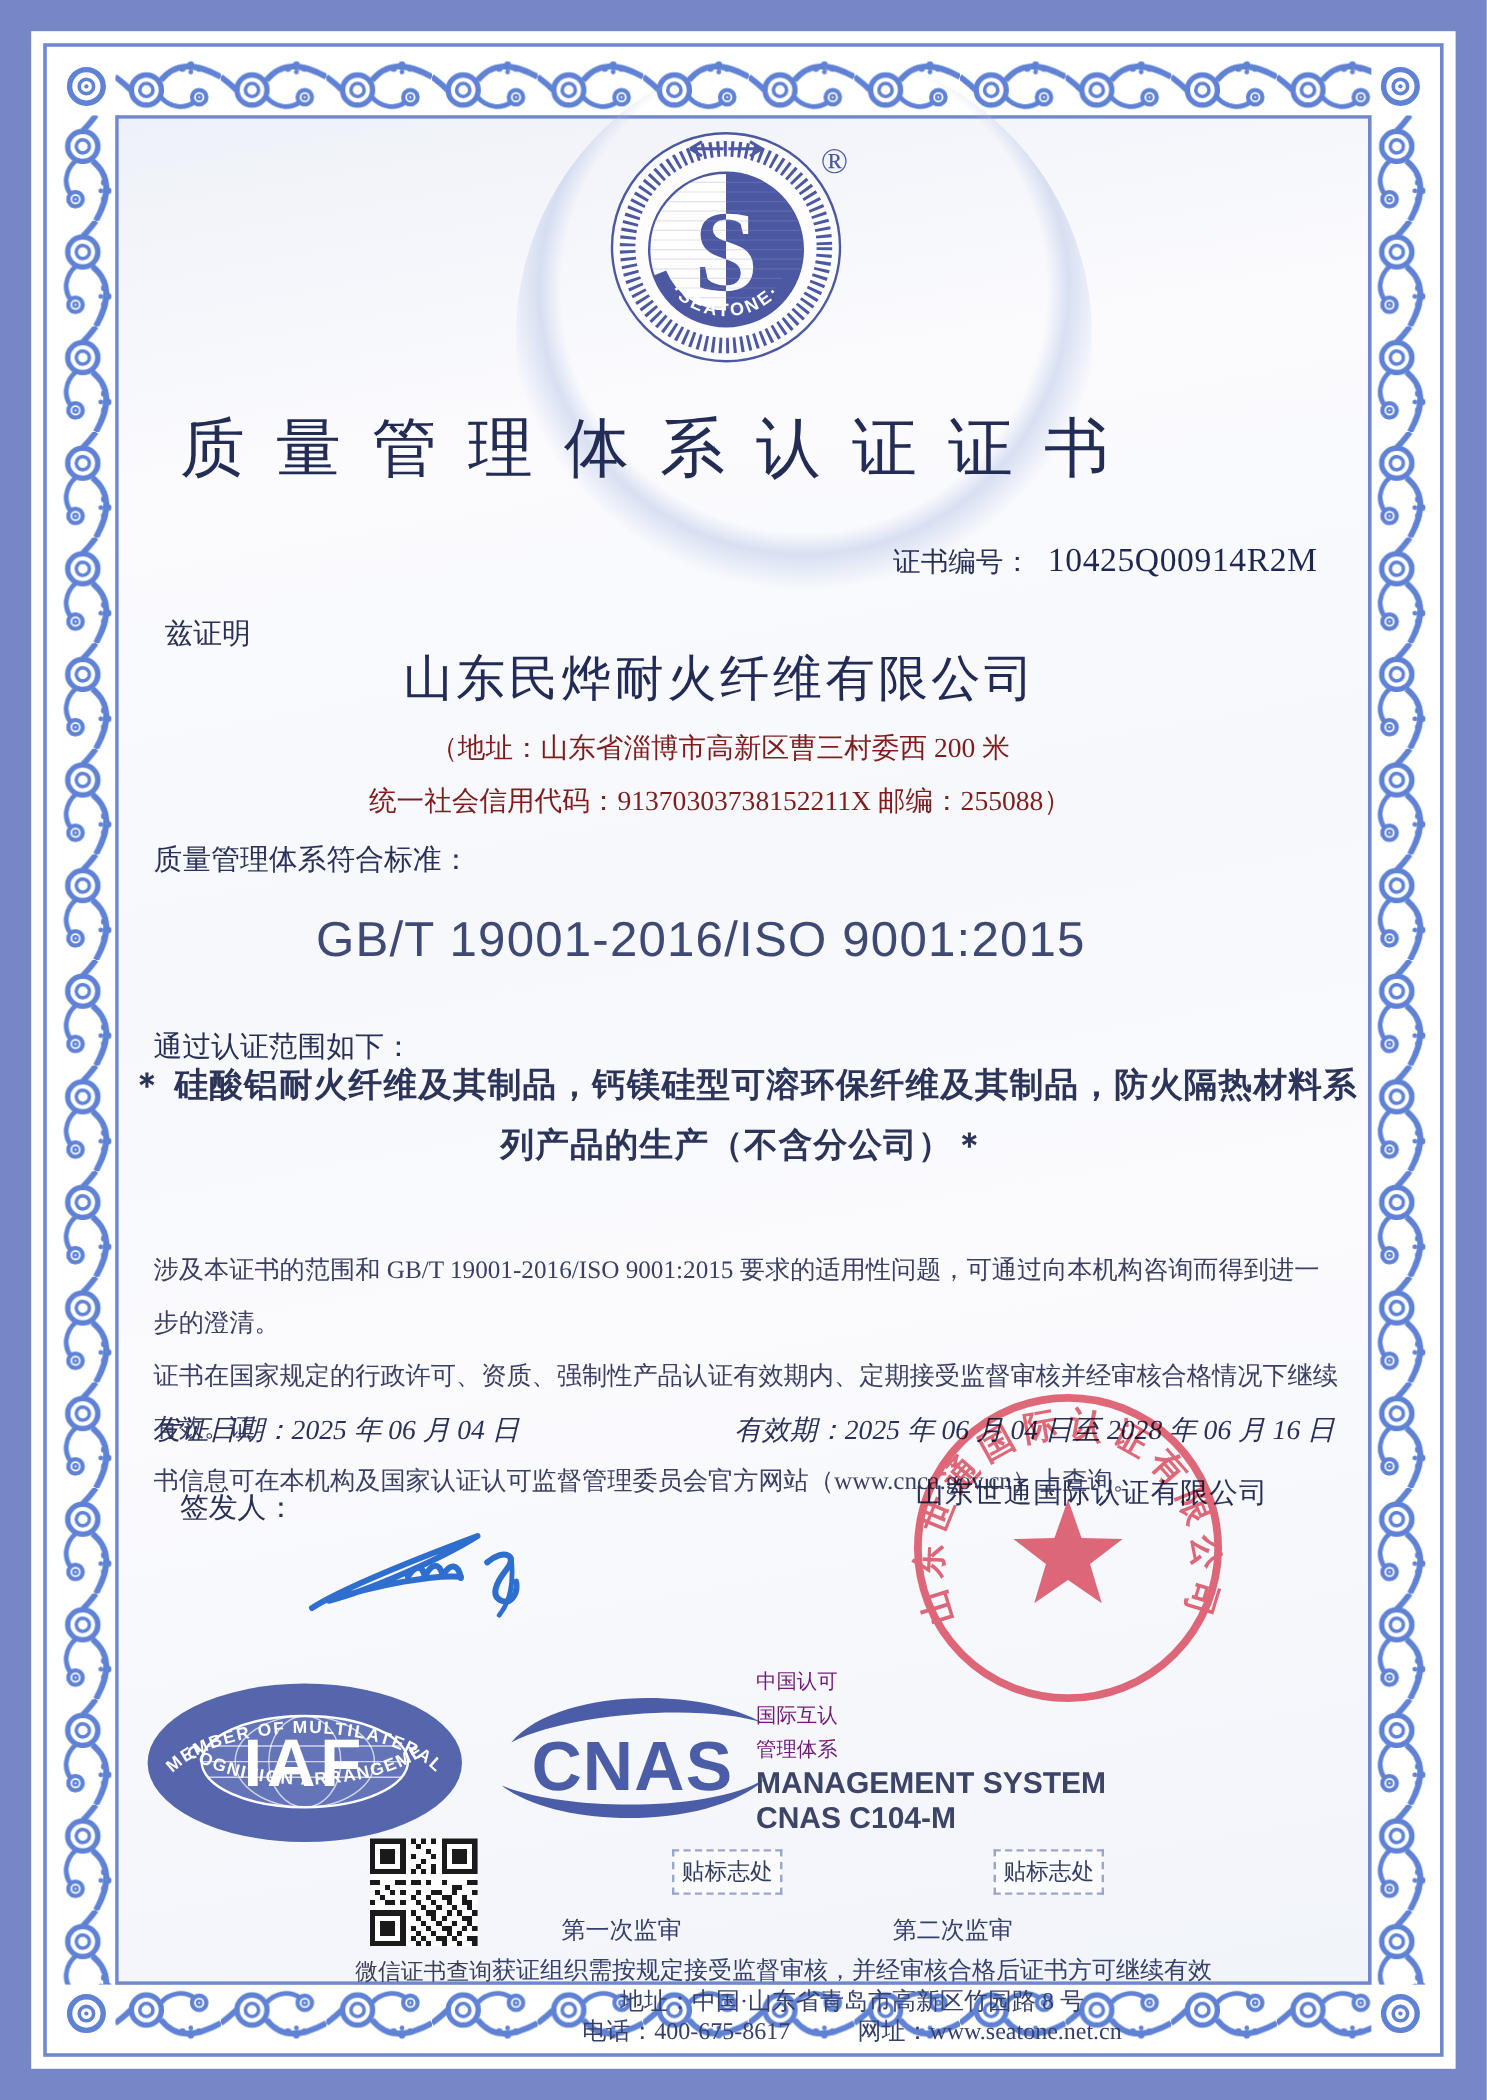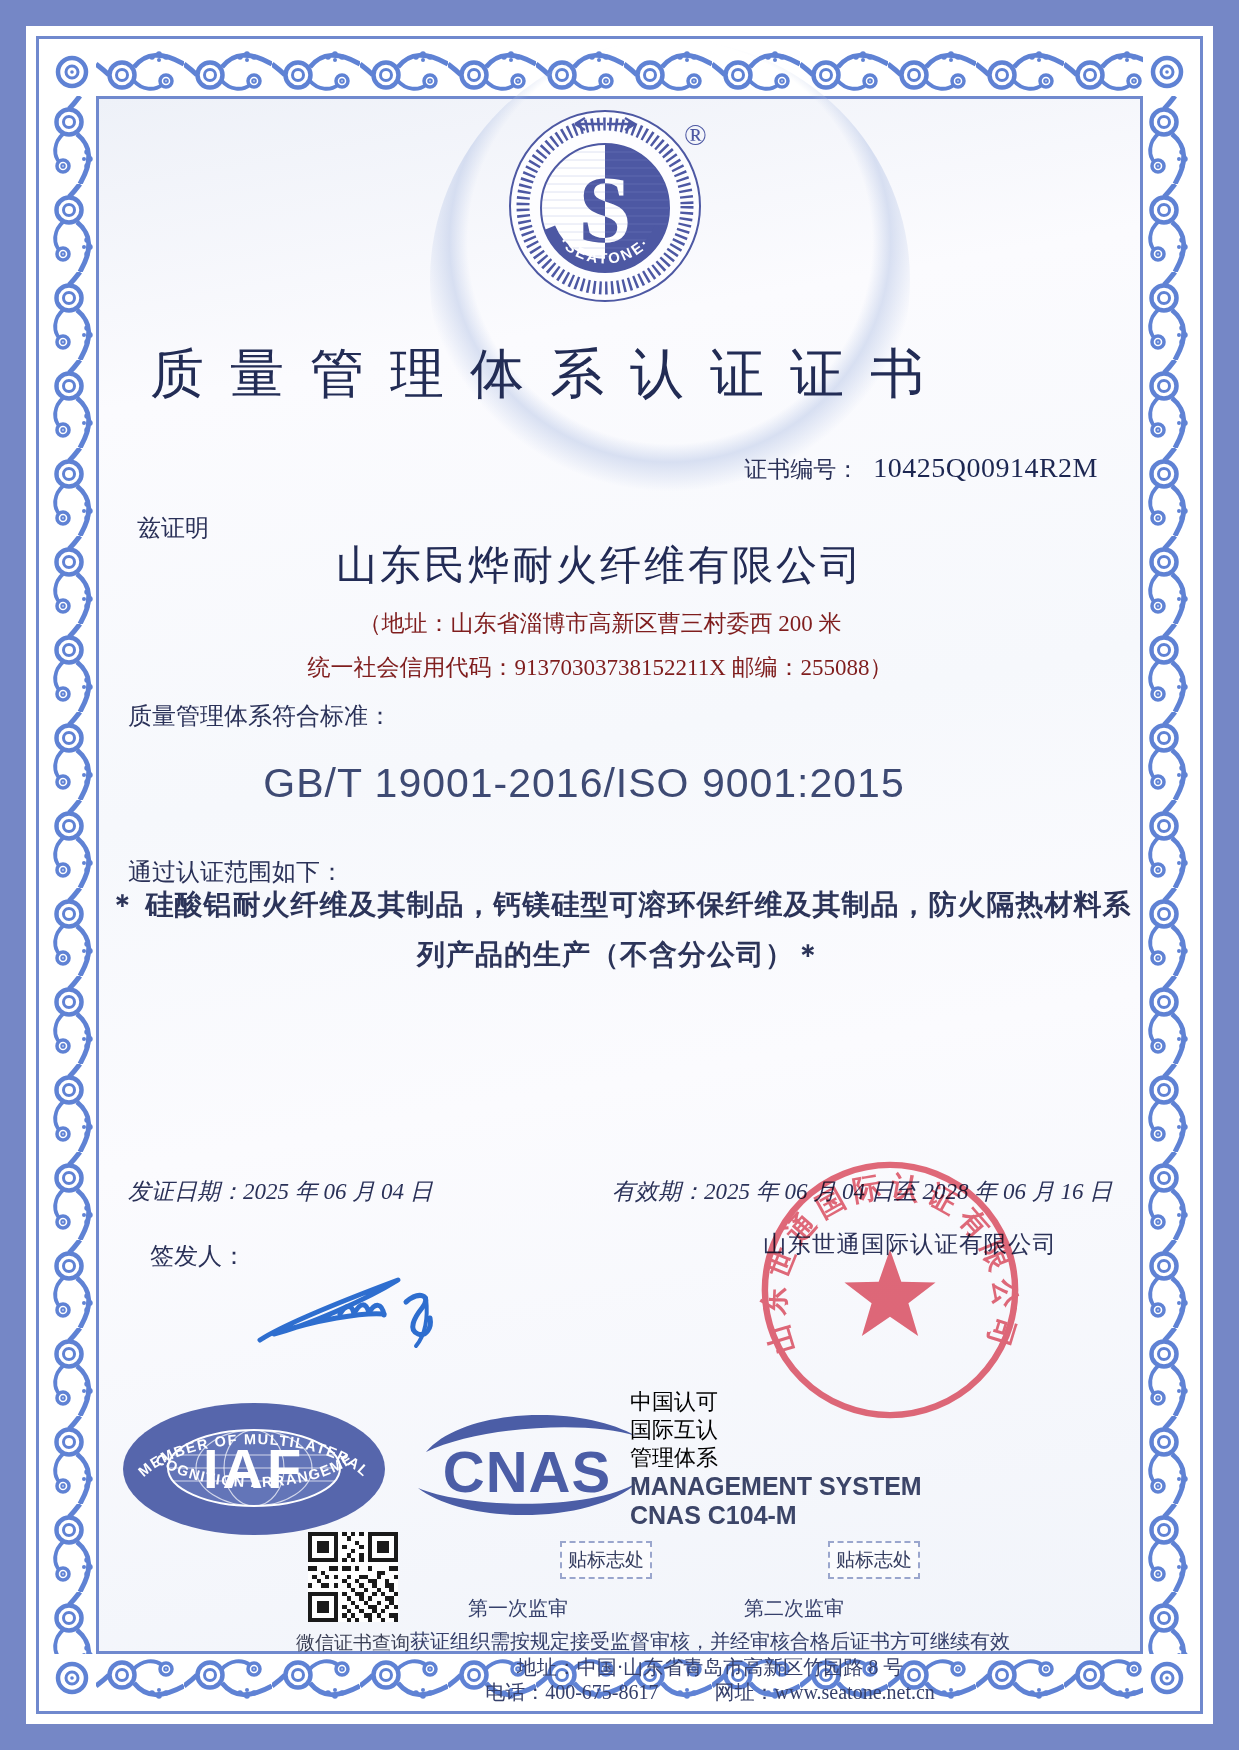--- a/index.html
+++ b/index.html
@@ -24,21 +24,21 @@
   .company{font-size:41px;color:#222b55;font-weight:500;letter-spacing:3px;}
   .addr{font-size:23px;color:#7f1d1d;}
   .std{font-size:41px;color:#3e4a73;letter-spacing:1px;}
   .scope{font-size:28px;font-weight:700;line-height:50px;color:#2c3459;letter-spacing:1px;}
   .notice{font-size:21px;line-height:44px;color:#3b3f63;}
   .dateline{font-size:23px;color:#2a3158;font-style:italic;}
   .issuer{font-size:23.5px;color:#2a3158;letter-spacing:1px;}
   .footnote{font-size:20px;color:#36406b;margin-top:45px;}
   .sticker-box{border:2px dashed #9aa6cd;width:88px;height:34px;display:flex;
       align-items:center;justify-content:center;font-size:19px;color:#333b5e;background:rgba(255,255,255,.6);}
-  .cnas-cjk{font-size:22px;color:#000000;line-height:28px;}
+  .cnas-cjk{font-size:17px;color:#701a75;line-height:28px;}
   .cnas-lat{font-size:25px;font-weight:bold;color:#3c4568;line-height:29px;
       font-family:"Liberation Sans","DejaVu Sans",sans-serif;}
   .qr-caption{font-size:19px;color:#3a3f55;}
   .watermark{border-radius:50%;
       background:radial-gradient(circle at 50% 42%,rgba(190,205,235,0) 55%,rgba(182,197,230,.5) 60%,rgba(190,205,235,0) 68%);}
   .stamp-wrap{mix-blend-mode:multiply;opacity:.88;}
 </style>
 </head>
 <body>
 
@@ -218,20 +218,25 @@
   <div class="abs cjk company ctr" style="left:100px;top:538px;width:1000px">山东民烨耐火纤维有限公司</div>
   <div class="abs cjk addr ctr" style="left:100px;top:608px;width:1000px">（地址：山东省淄博市高新区曹三村委西 200 米</div>
   <div class="abs cjk addr ctr" style="left:100px;top:652px;width:1000px">统一社会信用代码：91370303738152211X 邮编：255088）</div>
 
   <div class="abs cjk small-label" style="left:128px;top:700px">质量管理体系符合标准：</div>
   <div class="abs sans std ctr" style="left:84px;top:760px;width:1000px">GB/T 19001-2016/ISO 9001:2015</div>
 
   <div class="abs cjk small-label" style="left:128px;top:856px">通过认证范围如下：</div>
   <div class="abs cjk scope ctr" style="left:105px;top:880px;width:1030px">＊ 硅酸铝耐火纤维及其制品，钙镁硅型可溶环保纤维及其制品，防火隔热材料系列产品的生产（不含分公司）＊</div>
 
+  <div class="abs cjk notice" style="left:128px;top:1036px;width:990px">
+    <div>涉及本证书的范围和 GB/T 19001-2016/ISO 9001:2015 要求的适用性问题，可通过向本机构咨询而得到进一步的澄清。</div>
+    <div>证书在国家规定的行政许可、资质、强制性产品认证有效期内、定期接受监督审核并经审核合格情况下继续有效。证</div>
+    <div>书信息可在本机构及国家认证认可监督管理委员会官方网站（www.cnca.gov.cn）上查询。</div>
+  </div>
 
   <div class="abs cjk dateline" style="left:128px;top:1176px">
     <span>发证日期：</span><span>2025 年 06 月 04 日</span>
   </div>
   <div class="abs cjk dateline" style="left:612px;top:1176px">
     <span>有效期：</span><span>2025 年 06 月 04 日至 2028 年 06 月 16 日</span>
   </div>
 
   <div class="abs cjk issuer ctr" style="left:700px;top:1228px;width:420px">山东世通国际认证有限公司</div>
   <div class="abs cjk small-label" style="left:150px;top:1240px">签发人：</div>

